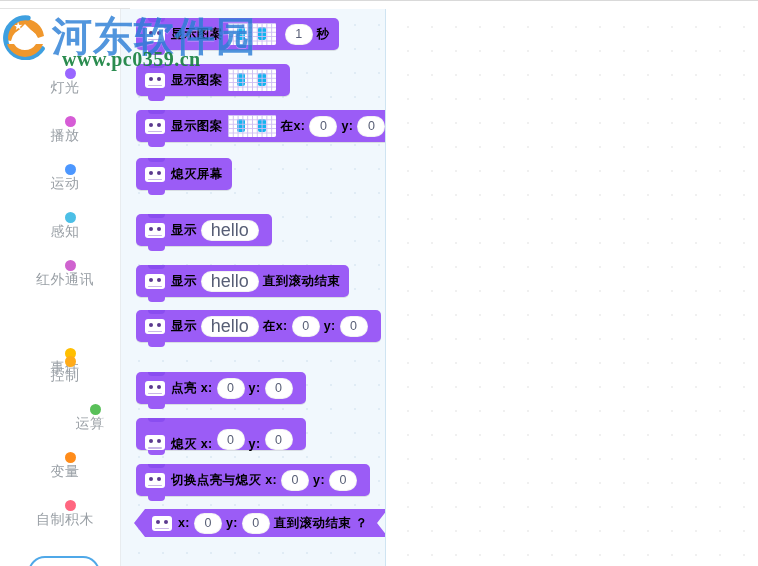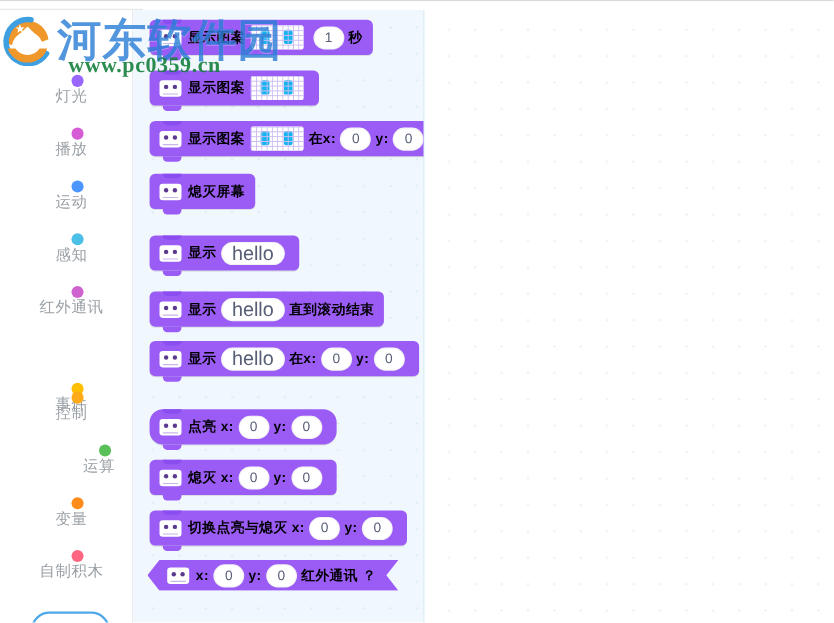--- a/index.html
+++ b/index.html
@@ -307,32 +307,32 @@
             <i class="eye r"></i>
             <i class="mouth"></i>
           </span>
           <span class="txt lbl">显示</span>
           <span class="oval txt-in">hello</span>
           <span class="txt lbl">在x:</span>
           <span class="oval num">0</span>
           <span class="txt lbl">y:</span>
           <span class="oval num">0</span>
         </div>
-        <div class="blk stack" style="top: 363px; left: 15px; border-radius: 12px;">
+        <div class="blk stack" style="top: 363px; left: 15px;">
           <span class="robot">
             <i class="eye l"></i>
             <i class="eye r"></i>
             <i class="mouth"></i>
           </span>
           <span class="txt lbl">点亮 x:</span>
           <span class="oval num">0</span>
           <span class="txt lbl">y:</span>
           <span class="oval num">0</span>
         </div>
-        <div class="blk stack" style="top: 409px; left: 15px;">
+        <div class="blk stack" style="top: 409px; left: 15px; align-items: flex-end;">
           <span class="robot">
             <i class="eye l"></i>
             <i class="eye r"></i>
             <i class="mouth"></i>
           </span>
           <span class="txt lbl">熄灭 x:</span>
           <span class="oval num">0</span>
           <span class="txt lbl">y:</span>
           <span class="oval num">0</span>
         </div>
@@ -351,21 +351,21 @@
           <span class="boolshape">
             <span class="robot">
               <i class="eye l"></i>
               <i class="eye r"></i>
               <i class="mouth"></i>
             </span>
             <span class="txt lbl">x:</span>
             <span class="oval num">0</span>
             <span class="txt lbl">y:</span>
             <span class="oval num">0</span>
-            <span class="txt lbl">红外通讯 ？</span>
+            <span class="txt lbl">直到滚动结束 ？</span>
           </span>
         </div>
       </div>
   </div>
 
   <div class="canvas"></div>
 
   <svg class="wm wm-logo" viewBox="0 0 46 46">
     <path d="M4 26 A19 19 0 0 1 42 22 L36 24 A14 14 0 0 0 9 27 Z" fill="#f0972c"></path>
     <path d="M3 24 A20 20 0 0 1 43 24 A20 20 0 0 1 3 24 Z" fill="none" stroke="#3ea0e0" stroke-width="5" stroke-dasharray="46 40" stroke-linecap="round" transform="rotate(-35 23 23)"></path>

